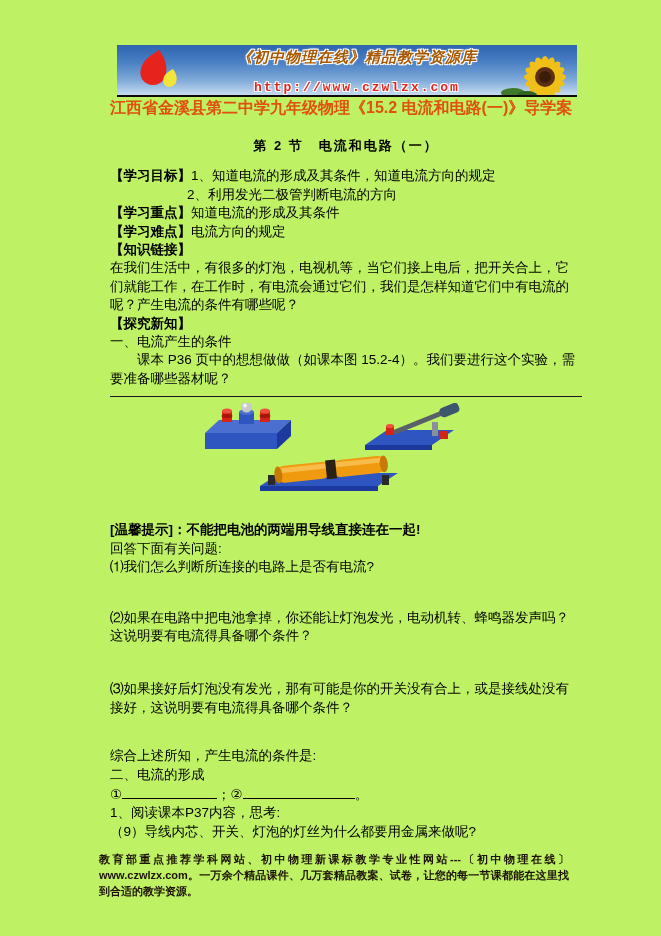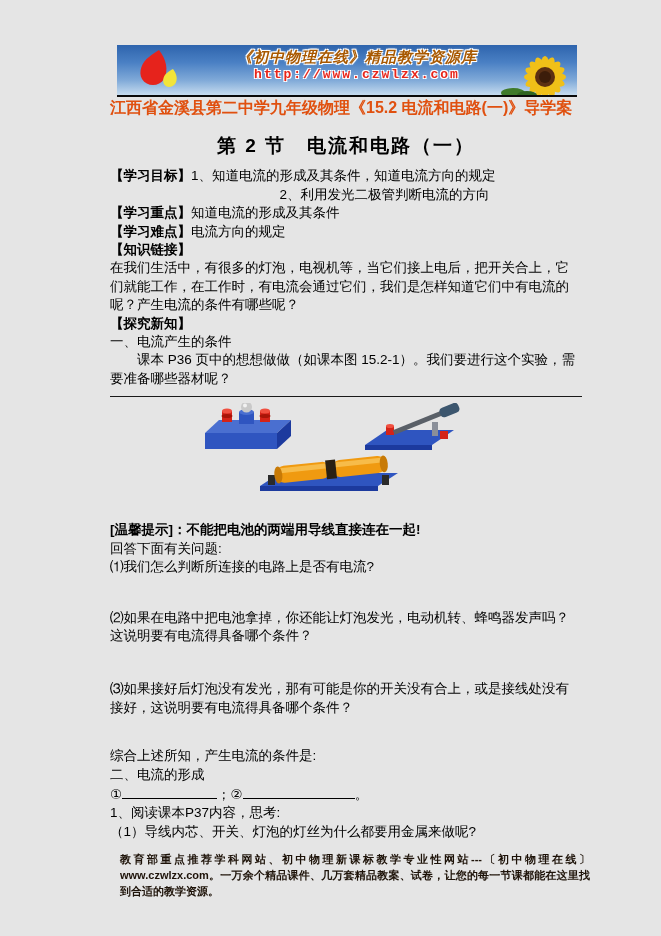--- a/index.html
+++ b/index.html
@@ -1,66 +1,66 @@
 <!DOCTYPE html>
 <html><head>
 <meta charset="utf-8">
 <style>
   html,body { margin:0; padding:0; background:#ffffff; }
   .page {
     position:relative; width:661px; height:936px; margin:0 auto;
-    background:#e5e5e5; overflow:hidden;
+    background:#bef264; overflow:hidden;
     font-family:"Liberation Sans","DejaVu Sans",sans-serif;
     color:#000;
   }
   
   .banner {
     position:absolute; left:117px; top:45px; width:460px; height:50px;
     background:linear-gradient(180deg,#2e64ad 0%,#4a80c4 35%,#7fa9d8 70%,#c6dcef 100%);
     border-bottom:2px solid #0a0a0a;
     display:flex; align-items:center; overflow:hidden;
   }
   .banner .logo { position:absolute; left:8px; top:2px; }
   .banner-text { position:absolute; left:90px; top:3px; width:300px; text-align:center; }
   .banner-title {
     font-size:15px; font-weight:bold; letter-spacing:1px; color:#a85800;
     text-shadow:-1px -1px 0 #fff,1px -1px 0 #fff,-1px 1px 0 #fff,1px 1px 0 #fff,0 0 3px #fff;
     white-space:nowrap; font-style:italic;
   }
   .banner-url {
-    margin-top:0; font-size:13px; font-weight:bold; letter-spacing:2px; color:#e8251a;
+    margin-top:13px; font-size:13px; font-weight:bold; letter-spacing:2px; color:#e8251a;
     text-shadow:-1px -1px 0 #fff,1px -1px 0 #fff,-1px 1px 0 #fff,1px 1px 0 #fff;
     white-space:nowrap; font-family:"Liberation Mono","DejaVu Sans Mono",monospace;
   }
   .banner .flower { position:absolute; right:2px; top:6px; }
   
   .doc-title {
     position:absolute; left:110px; top:98px; width:478px;
     font-size:16px; font-weight:bold; color:#e0500f; letter-spacing:0px;
     white-space:nowrap;
   }
   
   .content { position:absolute; left:110px; top:133px; width:472px; font-size:13.5px; line-height:18.4px; }
-  .heading { font-size:19px; font-weight:bold; text-align:center; margin:4px 0 12px 0; letter-spacing:2px; }
+  .heading { font-size:13px; font-weight:bold; text-align:center; margin:4px 0 12px 0; letter-spacing:2px; }
   .line { min-height:18.4px; }
   .lbl { font-weight:bold; }
-  .indent-label { padding-left:77px;text-align:center; }
+  .indent-label { padding-left:77px; }
   .indent-2em { text-indent:2em; }
   .tip { font-weight:bold; margin-top:26px; }
   .sep-line { border:none; border-top:1.5px solid #1a1a1a; margin:8px 0 0 0; }
   .apparatus { display:block; margin-top:6px; }
   .q2 { margin-top:32px; }
   .q3 { margin-top:35px; }
   .summary-intro { margin-top:30px; }
   .blank { display:inline-block; border-bottom:1px solid #000; height:14px; vertical-align:baseline; }
   .blank1 { width:95px; }
   .blank2 { width:112px; }
   
   .footer {
-    position:absolute; left:120px; top:851px; width:470px;
+    position:absolute; left:99px; top:851px; width:470px;
     font-size:11px; line-height:16px; font-weight:bold; color:#1d1208;
     text-align:justify;
   }
 </style>
 </head>
 <body>
 
 <div class="page">
 
   <div class="banner">
@@ -107,21 +107,21 @@
     </div>
     <div class="line">
       <span class="lbl">【学习难点】</span><span>电流方向的规定</span>
     </div>
 
     <div class="line lbl">【知识链接】</div>
     <div>在我们生活中，有很多的灯泡，电视机等，当它们接上电后，把开关合上，它们就能工作，在工作时，有电流会通过它们，我们是怎样知道它们中有电流的呢？产生电流的条件有哪些呢？</div>
 
     <div class="line lbl">【探究新知】</div>
     <div class="line">一、电流产生的条件</div>
-    <div class="indent-2em">课本 P36 页中的想想做做（如课本图 15.2-1）。我们要进行这个实验，需要准备哪些器材呢？</div>
+    <div class="indent-2em">课本 P36 页中的想想做做（如课本图 15.2-4）。我们要进行这个实验，需要准备哪些器材呢？</div>
 
     <hr class="sep-line">
 
     <svg class="apparatus" width="470" height="92" viewBox="0 0 470 92">
 
       <g>
         <polygon points="95,30 109,17 181,17 167,30" fill="#4a6fd0"></polygon>
         <polygon points="167,30 181,17 181,33 167,46" fill="#1c3a9e"></polygon>
         <rect x="95" y="30" width="72" height="16" fill="#2f55c0"></rect>
         <rect x="112" y="8" width="10" height="11" fill="#d42318"></rect>
@@ -173,18 +173,18 @@
     <div class="q2">⑵如果在电路中把电池拿掉，你还能让灯泡发光，电动机转、蜂鸣器发声吗？这说明要有电流得具备哪个条件？</div>
     <div class="q3">⑶如果接好后灯泡没有发光，那有可能是你的开关没有合上，或是接线处没有接好，这说明要有电流得具备哪个条件？</div>
 
     <div class="summary-intro line">综合上述所知，产生电流的条件是:</div>
     <div class="line">二、电流的形成</div>
 
     <div class="line">
       <span>①</span><span class="blank blank1"></span><span>；</span><span>②</span><span class="blank blank2"></span><span>。</span>
     </div>
     <div class="line">1、阅读课本P37内容，思考:</div>
-    <div class="line">（1）导线内芯、开关、灯泡的灯丝为什么都要用金属来做呢?</div>
+    <div class="line">（9）导线内芯、开关、灯泡的灯丝为什么都要用金属来做呢?</div>
   </div>
 
   <div class="footer">教育部重点推荐学科网站、初中物理新课标教学专业性网站---〔初中物理在线〕www.czwlzx.com。一万余个精品课件、几万套精品教案、试卷，让您的每一节课都能在这里找到合适的教学资源。</div>
 
 </div>
 
 </body></html>

